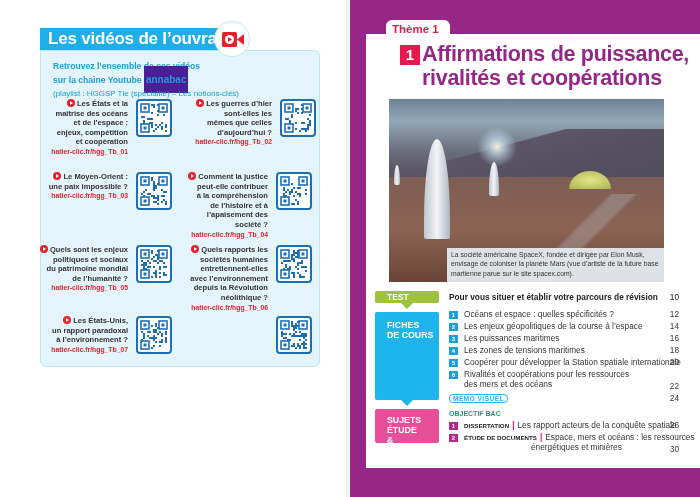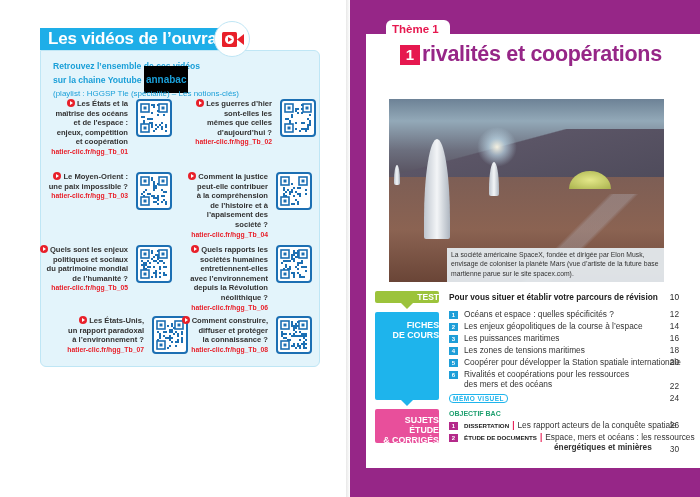--- a/index.html
+++ b/index.html
@@ -10,21 +10,21 @@
   .left-page { position: absolute; left: 0; top: 0; width: 348px; height: 497px; background: #ffffff; }
   .page-gutter { position: absolute; left: 346px; top: 0; width: 4px; height: 497px; background: linear-gradient(to right, #e8e8e8, #fff); }
 
   .video-header { position: absolute; left: 40px; top: 28px; width: 186px; height: 22px; background: #1eaee8; }
   .video-header-title { position: absolute; left: 8px; top: 1px; color: #fff; font-weight: bold; font-size: 17px; letter-spacing: -0.2px; white-space: nowrap; }
   .video-icon-circle { position: absolute; left: 214px; top: 21px; width: 36px; height: 36px; border-radius: 50%; background: #fff; border: 1px solid #bfe6f5; }
   .video-icon { position: absolute; left: 7px; top: 10px; }
 
   .video-box { position: absolute; left: 40px; top: 50px; width: 280px; height: 317px; background: #e3f4fb; border: 1px solid #bfe6f5; border-radius: 0 6px 6px 6px; }
   .intro { position: absolute; left: 12px; top: 9px; width: 260px; font-size: 8.6px; color: #1a9fd8; font-weight: bold; line-height: 13px; }
-  .intro .yt { background: #000000; color: #1a9fd8; padding: 8px 2px; font-size: 10px; }
+  .intro .yt { background: #4c1d95; color: #1a9fd8; padding: 8px 2px; font-size: 10px; }
   .intro .playlist { font-weight: normal; font-size: 8px; }
 
   .vid-item { position: absolute; width: 140px; }
   .vid-text { position: absolute; right: 52px; top: 0; width: 110px; text-align: right; font-size: 7.6px; line-height: 9.6px; font-weight: bold; color: #333; }
   .vid-text .play { display: inline-block; width: 8px; height: 8px; background: #e8202a; border-radius: 50%; position: relative; vertical-align: -1px; margin-right: 2px; }
   .vid-text .play::after { content: ""; position: absolute; left: 3px; top: 2px; border-left: 3px solid #fff; border-top: 2px solid transparent; border-bottom: 2px solid transparent; }
   .vid-link { color: #e8202a; font-size: 6.8px; font-weight: bold; display: block; }
   .qr { position: absolute; right: 8px; top: 0; width: 36px; height: 38px; border: 2px solid #1c6fb3; border-radius: 4px; background: #fff; padding: 2px; }
 
   
@@ -38,21 +38,21 @@
   .photo { position: absolute; left: 389px; top: 99px; width: 275px; height: 183px; overflow: hidden;
     background: linear-gradient(to bottom, #6d8296 0%, #93a9b8 12%, #6c6f7e 28%, #5a5563 40%, #7a5b55 55%, #8a6353 70%, #6d4a3f 100%); }
   .sun { position: absolute; left: 88px; top: 28px; width: 40px; height: 40px; border-radius: 50%; background: radial-gradient(circle, #f4f0e0 0%, rgba(200,230,245,0.6) 30%, rgba(200,230,245,0) 70%); }
   .hills { position: absolute; left: 0; top: 30px; width: 275px; height: 60px; background: linear-gradient(165deg, transparent 35%, #5b5566 36%, #4d4a5a 100%); }
   .ground { position: absolute; left: 0; top: 78px; width: 275px; height: 105px; background: linear-gradient(to bottom, #7d5e55, #8b6352 50%, #6a4537); }
   .rocket { position: absolute; background: linear-gradient(to right, #bfc6cf, #f3f5f7 50%, #aeb6c0); border-radius: 50% 50% 2px 2px / 80% 80% 2px 2px; }
   .dome { position: absolute; left: 180px; top: 72px; width: 42px; height: 18px; border-radius: 50% 50% 0 0 / 100% 100% 0 0; background: radial-gradient(ellipse at center, #e4e88a, #a9b24c); }
   .road { position: absolute; left: 120px; top: 95px; width: 160px; height: 90px; background: linear-gradient(135deg, transparent 40%, rgba(180,180,190,0.35) 42%, rgba(180,180,190,0.35) 50%, transparent 52%); }
   .caption { position: absolute; left: 58px; top: 149px; width: 217px; height: 34px; background: rgba(228,234,238,0.95); font-size: 6.8px; line-height: 9.3px; color: #333; padding: 2px 4px; }
 
-  .side-tag { position: absolute; color: #fff; font-weight: bold; text-align: right; border-radius: 2px; }
+  .side-tag { position: absolute; color: #fff; font-weight: bold; text-align: left; border-radius: 2px; padding-left: 12px; }
   .tag-test { left: 375px; top: 291px; width: 64px; height: 12px; background: #9cc33b; font-size: 8.5px; line-height: 12px; }
   .tag-fiches { left: 375px; top: 312px; width: 64px; height: 88px; background: #1eb4ec; font-size: 8.8px; line-height: 10px; padding-top: 8px; }
   .tag-sujets { left: 375px; top: 409px; width: 64px; height: 34px; background: #e84f9b; font-size: 8.8px; line-height: 10px; padding-top: 6px; }
   .notch { position: absolute; width: 0; height: 0; border-left: 6px solid transparent; border-right: 6px solid transparent; }
 
   .toc { position: absolute; left: 449px; top: 292px; width: 230px; font-size: 8.3px; color: #333; }
   .toc-row { position: absolute; left: 0; width: 230px; white-space: nowrap; }
   .toc-row .pg { position: absolute; right: 0; top: 0; }
   .toc-head { font-weight: bold; color: #222; }
   .num-box { display: inline-block; width: 9px; height: 8px; color: #fff; font-size: 6px; text-align: center; line-height: 8px; font-weight: bold; margin-right: 6px; vertical-align: 0; }
@@ -398,21 +398,21 @@
             <rect x="13" y="23" width="2" height="2" fill="#1c6fb3"></rect>
             <rect x="17" y="23" width="2" height="2" fill="#1c6fb3"></rect>
             <rect x="13" y="25" width="2" height="2" fill="#1c6fb3"></rect>
             <rect x="19" y="25" width="2" height="2" fill="#1c6fb3"></rect>
             <rect x="13" y="27" width="2" height="2" fill="#1c6fb3"></rect>
             <rect x="19" y="27" width="2" height="2" fill="#1c6fb3"></rect>
             <rect x="21" y="27" width="2" height="2" fill="#1c6fb3"></rect>
             <rect x="23" y="27" width="2" height="2" fill="#1c6fb3"></rect>
           </svg></div>
       </div>
-      <div class="vid-item" style="left: 56px; top: 316px; height: 60px;">
+      <div class="vid-item" style="left: 40px; top: 316px; height: 60px;">
         <div class="vid-text">
           <div><span class="play"></span><span>Les États-Unis,</span></div>
           <div>un rapport paradoxal</div>
           <div>à l’environnement ?</div>
           <span class="vid-link">hatier-clic.fr/hgg_Tb_07</span>
         </div>
         <div class="qr"><svg width="28" height="30" viewBox="0 0 28 30">
             <rect x="1" y="1" width="8" height="8" fill="none" stroke="#1c6fb3" stroke-width="1.6"></rect>
             <rect x="3.5" y="3.5" width="3" height="3" fill="#1c6fb3"></rect>
             <rect x="19" y="1" width="8" height="8" fill="none" stroke="#1c6fb3" stroke-width="1.6"></rect>
@@ -453,26 +453,20 @@
             <rect x="15" y="21" width="2" height="2" fill="#1c6fb3"></rect>
             <rect x="19" y="21" width="2" height="2" fill="#1c6fb3"></rect>
             <rect x="21" y="21" width="2" height="2" fill="#1c6fb3"></rect>
             <rect x="25" y="21" width="2" height="2" fill="#1c6fb3"></rect>
             <rect x="13" y="25" width="2" height="2" fill="#1c6fb3"></rect>
             <rect x="19" y="25" width="2" height="2" fill="#1c6fb3"></rect>
             <rect x="11" y="27" width="2" height="2" fill="#1c6fb3"></rect>
           </svg></div>
       </div>
       <div class="vid-item" style="left: 180px; top: 316px; height: 60px;">
-        <div class="vid-text">
-          <div><span class="play"></span><span>Comment construire,</span></div>
-          <div>diffuser et protéger</div>
-          <div>la connaissance ?</div>
-          <span class="vid-link">hatier-clic.fr/hgg_Tb_08</span>
-        </div>
         <div class="qr"><svg width="28" height="30" viewBox="0 0 28 30">
             <rect x="1" y="1" width="8" height="8" fill="none" stroke="#1c6fb3" stroke-width="1.6"></rect>
             <rect x="3.5" y="3.5" width="3" height="3" fill="#1c6fb3"></rect>
             <rect x="19" y="1" width="8" height="8" fill="none" stroke="#1c6fb3" stroke-width="1.6"></rect>
             <rect x="21.5" y="3.5" width="3" height="3" fill="#1c6fb3"></rect>
             <rect x="1" y="21" width="8" height="8" fill="none" stroke="#1c6fb3" stroke-width="1.6"></rect>
             <rect x="3.5" y="23.5" width="3" height="3" fill="#1c6fb3"></rect>
             <rect x="11" y="1" width="2" height="2" fill="#1c6fb3"></rect>
             <rect x="17" y="1" width="2" height="2" fill="#1c6fb3"></rect>
             <rect x="11" y="3" width="2" height="2" fill="#1c6fb3"></rect>
@@ -534,20 +528,21 @@
 
 <div class="right-page">
   <div class="content-panel"></div>
   <div class="theme-tab">
     <span class="theme-label">Thème 1</span>
   </div>
 </div>
 
 <div class="chapter-num">1</div>
 <div class="chapter-title">
+  <div>Affirmations de puissance,</div>
   <div>rivalités et coopérations</div>
 </div>
 
 <div class="photo">
   <div class="hills"></div>
   <div class="sun"></div>
   <div class="ground"></div>
   <div class="road"></div>
   <div class="dome"></div>
   <div class="rocket" style="left:35px;top:40px;width:26px;height:100px;"></div>
@@ -607,19 +602,19 @@
   </div>
 
   <div class="toc-row objectif" style="top:118px;">OBJECTIF BAC</div>
 
   <div class="toc-row" style="top:128px;">
     <span class="num-box num-pink">1</span><span class="kind">DISSERTATION</span><span class="sep">|</span><span>Les rapport acteurs de la conquête spatiale</span>
     <span class="pg">26</span>
   </div>
   <div class="toc-row" style="top:140px;height:24px;">
     <span class="num-box num-pink">2</span><span class="kind">ÉTUDE DE DOCUMENTS</span><span class="sep">|</span><span>Espace, mers et océans : les ressources</span><br>
-    <span style="margin-left:105px;font-weight:bold;">énergétiques et minières</span>
+    <span style="margin-left:82px;">énergétiques et minières</span>
     <span class="pg" style="top:12px;">30</span>
   </div>
 </div>
 
 <div class="page-number">9</div>
 <div class="page-bar"></div>
 
 </body></html>

